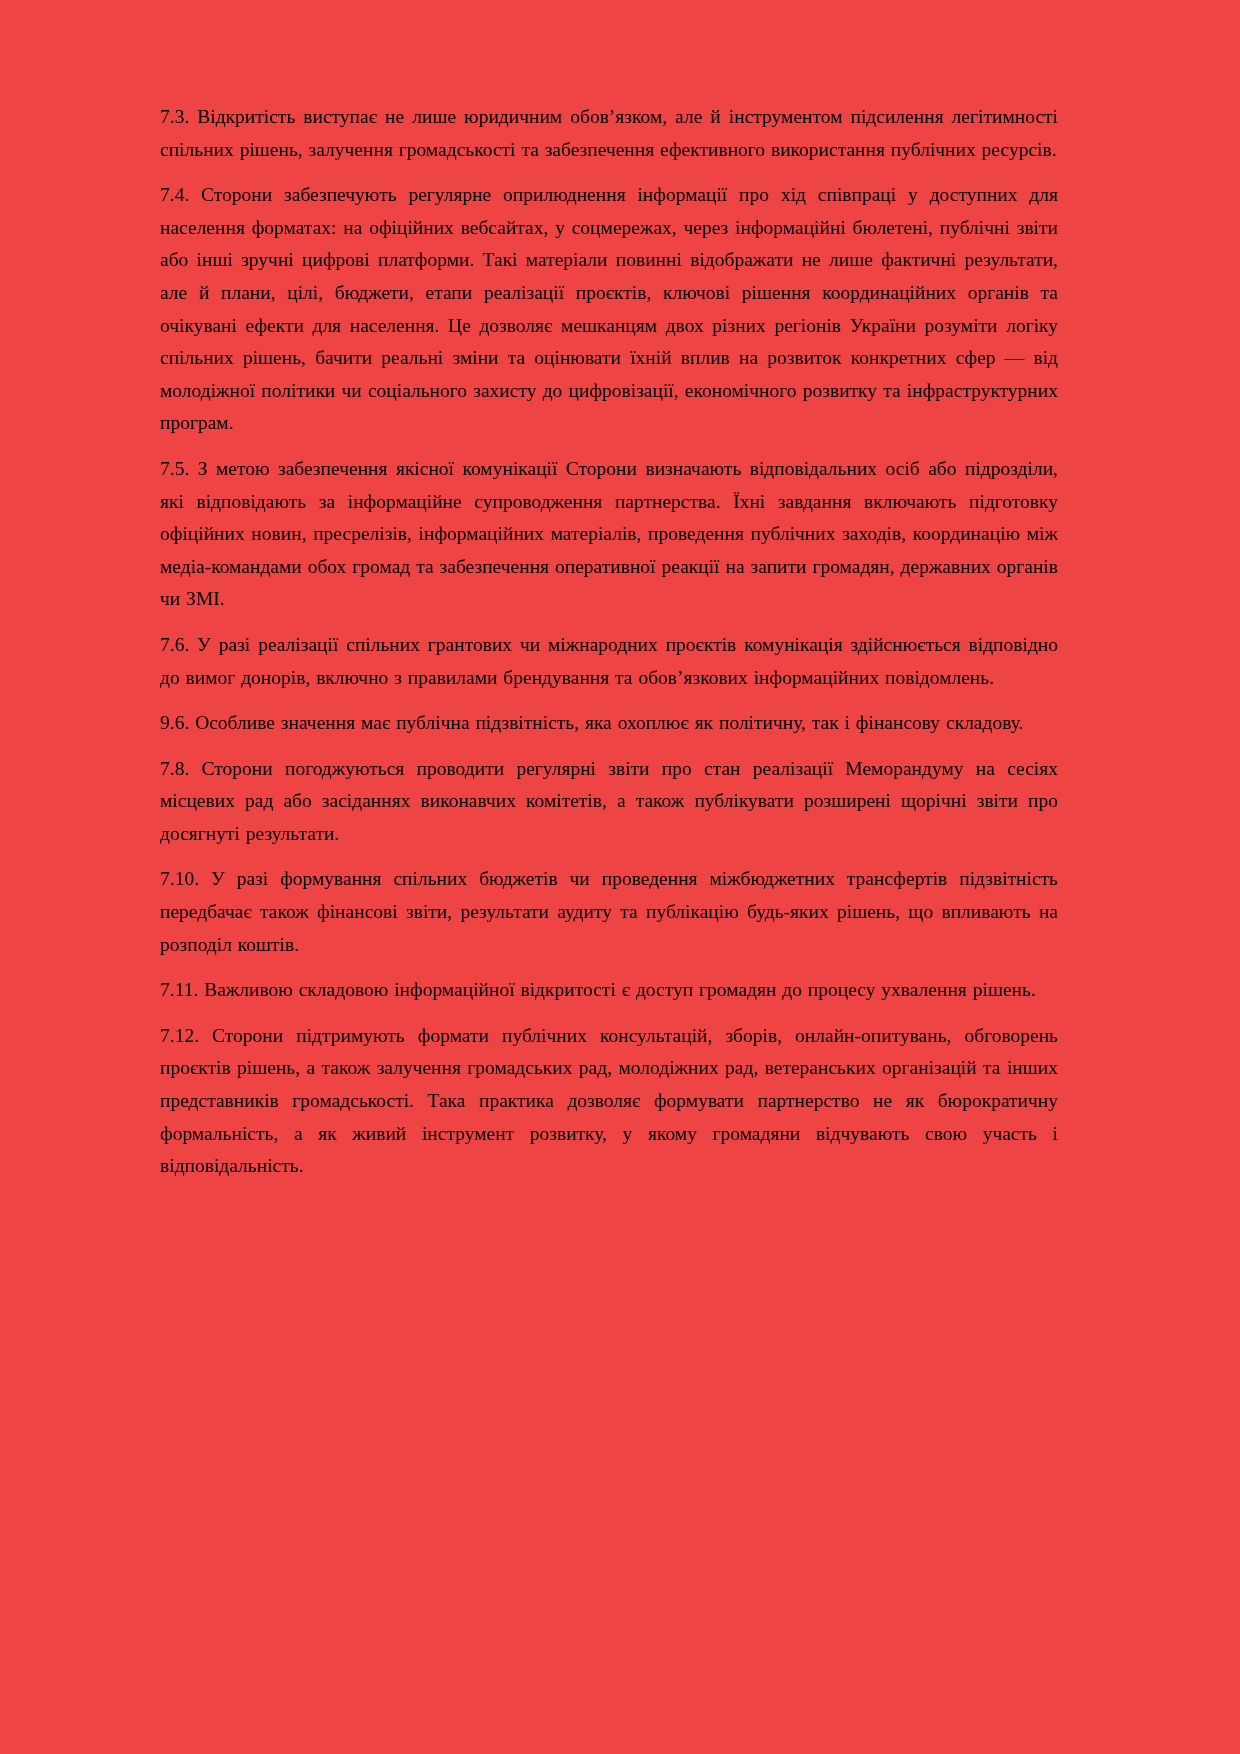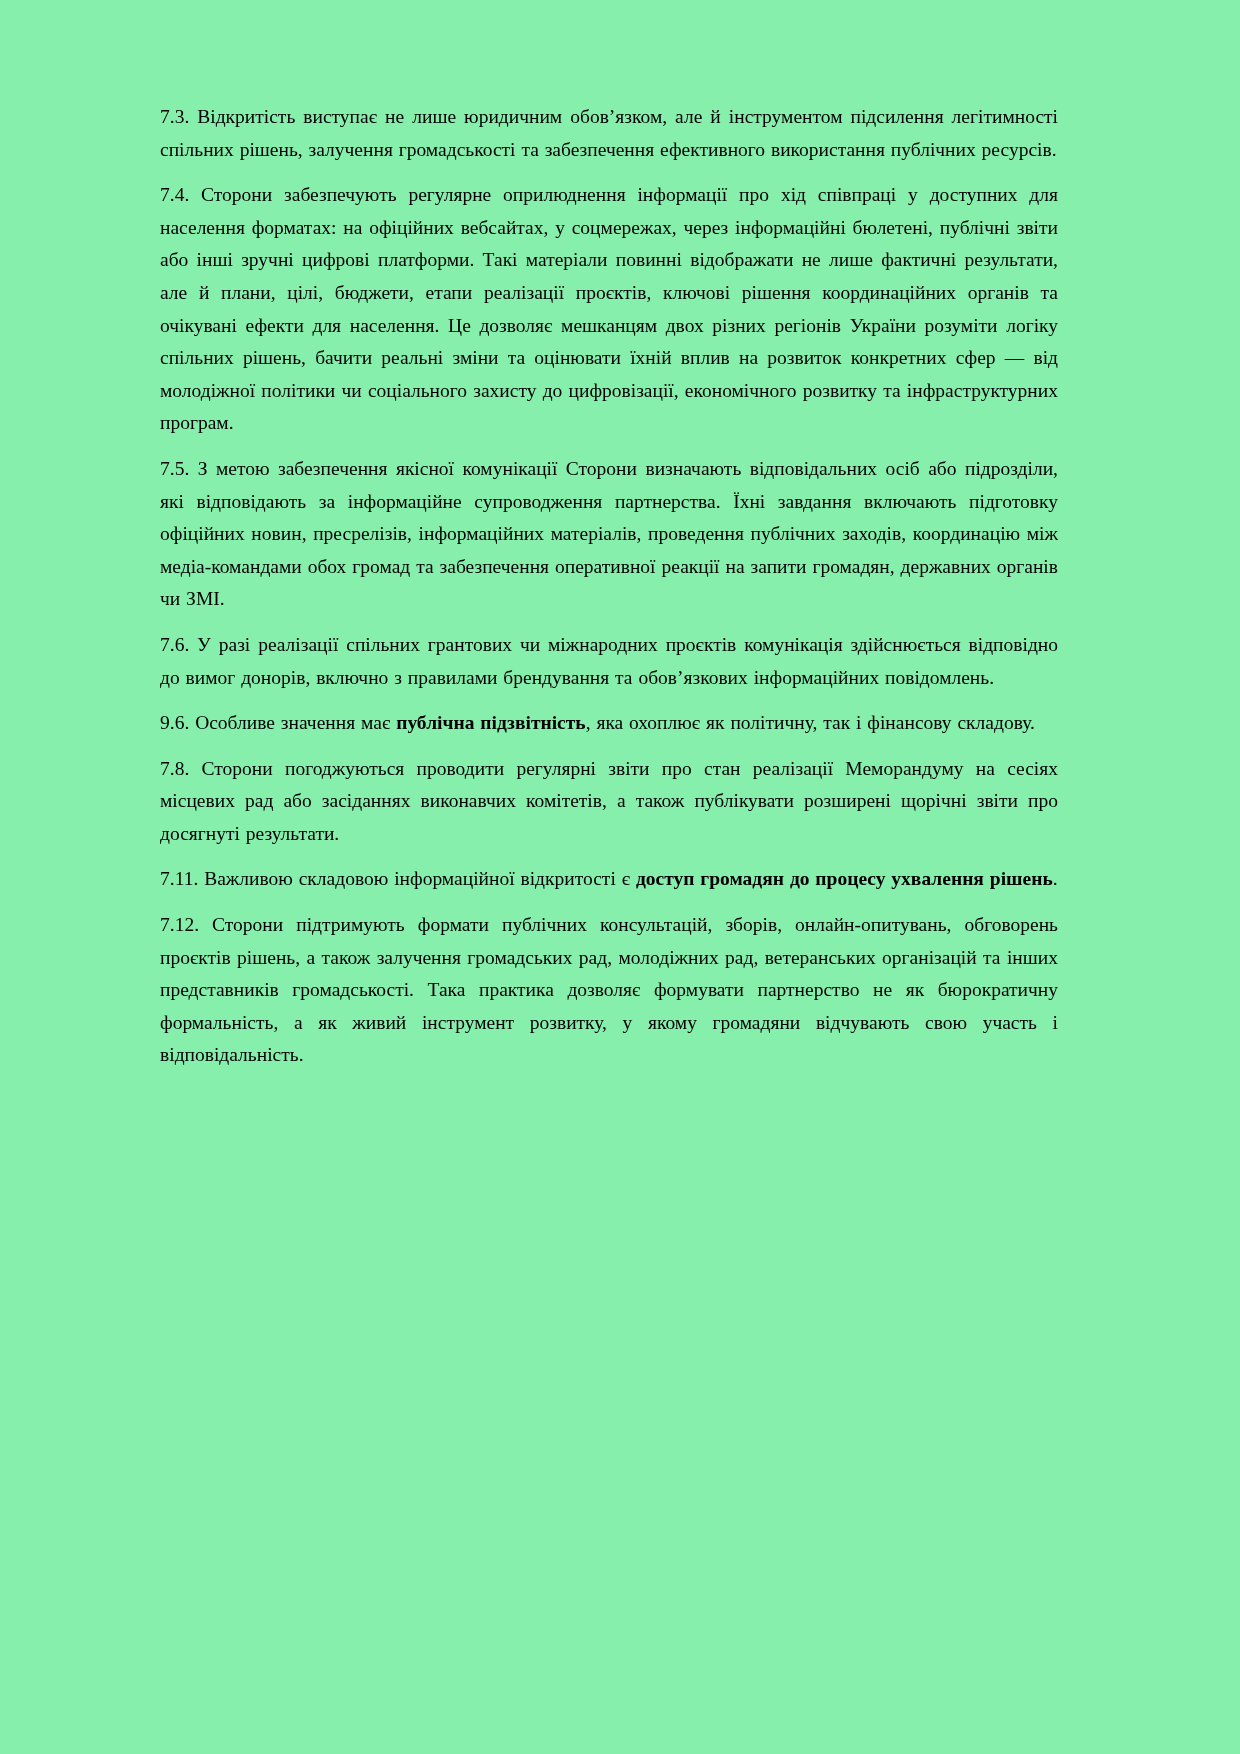--- a/index.html
+++ b/index.html
@@ -12,41 +12,42 @@
     min-height: 1754px;
     box-sizing: border-box;
     font-family: "Liberation Serif", "DejaVu Serif", serif;
     color: #000000;
   }
   main.page {
     box-sizing: border-box;
     width: 1240px;
     min-height: 1754px;
     padding: 101px 182px 90px 160px;
-    background: #86efac;
+    background: #ef4444;
   }
   .doc-body p.para {
     margin: 0 0 13px 0;
     font-size: 19.5px;
     line-height: 32.6px;
     text-align: justify;
     text-justify: inter-word;
     word-spacing: 1px;
   }
   .doc-body p.para b {
-    font-weight: bold;
+    font-weight: normal;
   }
 </style>
 </head>
 <body>
 
 <main class="page">
   <section id="doc-body" class="doc-body">
       <p class="para"><span>7.3. Відкритість виступає не лише юридичним обов’язком, але й інструментом підсилення легітимності спільних рішень, залучення громадськості та забезпечення ефективного використання публічних ресурсів.</span></p>
       <p class="para"><span>7.4. Сторони забезпечують регулярне оприлюднення інформації про хід співпраці у доступних для населення форматах: на офіційних вебсайтах, у соцмережах, через інформаційні бюлетені, публічні звіти або інші зручні цифрові платформи. Такі матеріали повинні відображати не лише фактичні результати, але й плани, цілі, бюджети, етапи реалізації проєктів, ключові рішення координаційних органів та очікувані ефекти для населення. Це дозволяє мешканцям двох різних регіонів України розуміти логіку спільних рішень, бачити реальні зміни та оцінювати їхній вплив на розвиток конкретних сфер — від молодіжної політики чи соціального захисту до цифровізації, економічного розвитку та інфраструктурних програм.</span></p>
       <p class="para"><span>7.5. З метою забезпечення якісної комунікації Сторони визначають відповідальних осіб або підрозділи, які відповідають за інформаційне супроводження партнерства. Їхні завдання включають підготовку офіційних новин, пресрелізів, інформаційних матеріалів, проведення публічних заходів, координацію між медіа-командами обох громад та забезпечення оперативної реакції на запити громадян, державних органів чи ЗМІ.</span></p>
       <p class="para"><span>7.6. У разі реалізації спільних грантових чи міжнародних проєктів комунікація здійснюється відповідно до вимог донорів, включно з правилами брендування та обов’язкових інформаційних повідомлень.</span></p>
       <p class="para"><span>9.6. Особливе значення має </span><b>публічна підзвітність</b><span>, яка охоплює як політичну, так і фінансову складову.</span></p>
       <p class="para"><span>7.8. Сторони погоджуються проводити регулярні звіти про стан реалізації Меморандуму на сесіях місцевих рад або засіданнях виконавчих комітетів, а також публікувати розширені щорічні звіти про досягнуті результати.</span></p>
+      <p class="para"><span>7.10. У разі формування спільних бюджетів чи проведення міжбюджетних трансфертів підзвітність передбачає також фінансові звіти, результати аудиту та публікацію будь-яких рішень, що впливають на розподіл коштів.</span></p>
       <p class="para"><span>7.11. Важливою складовою інформаційної відкритості є </span><b>доступ громадян до процесу ухвалення рішень</b><span>.</span></p>
       <p class="para"><span>7.12. Сторони підтримують формати публічних консультацій, зборів, онлайн-опитувань, обговорень проєктів рішень, а також залучення громадських рад, молодіжних рад, ветеранських організацій та інших представників громадськості. Така практика дозволяє формувати партнерство не як бюрократичну формальність, а як живий інструмент розвитку, у якому громадяни відчувають свою участь і відповідальність.</span></p>
     </section>
 </main>
 
 </body></html>

